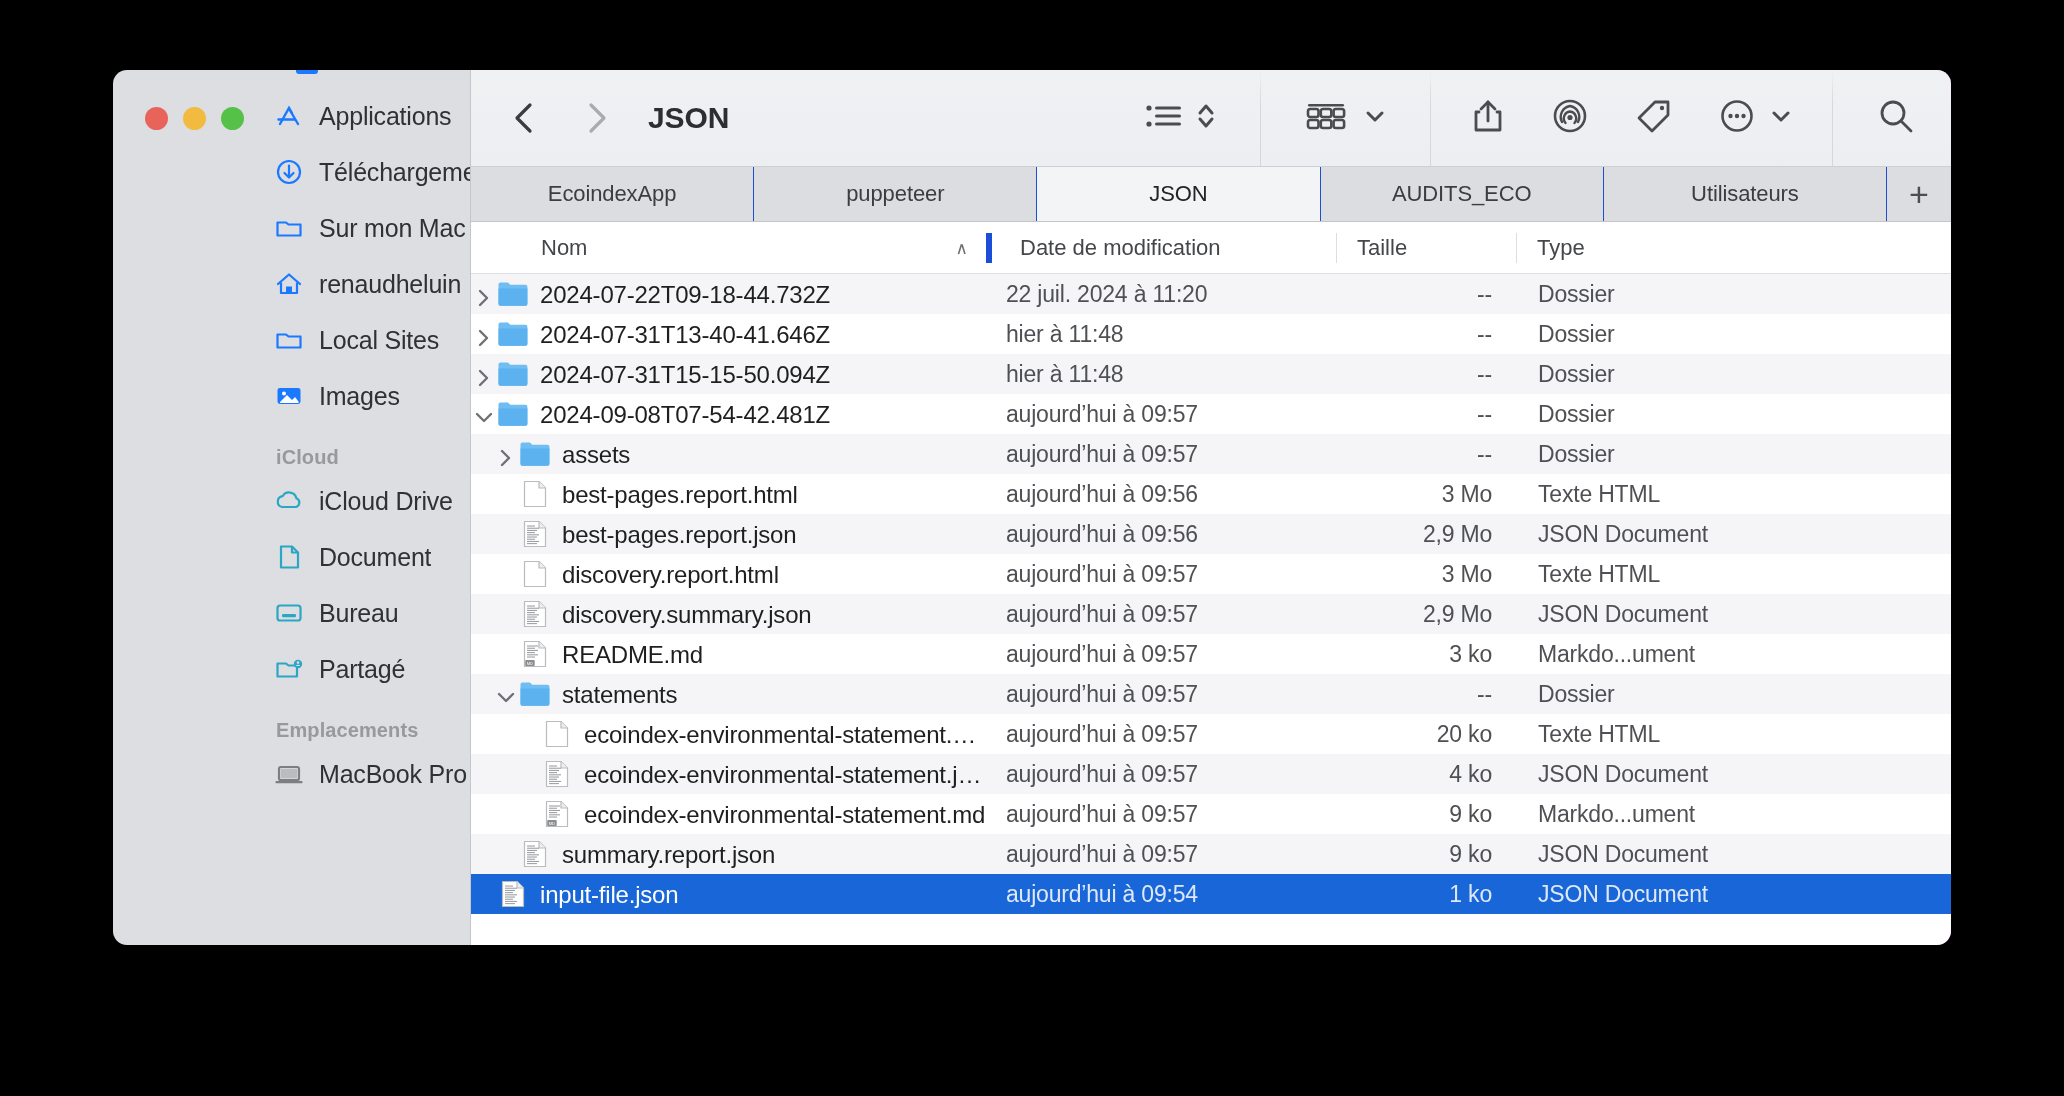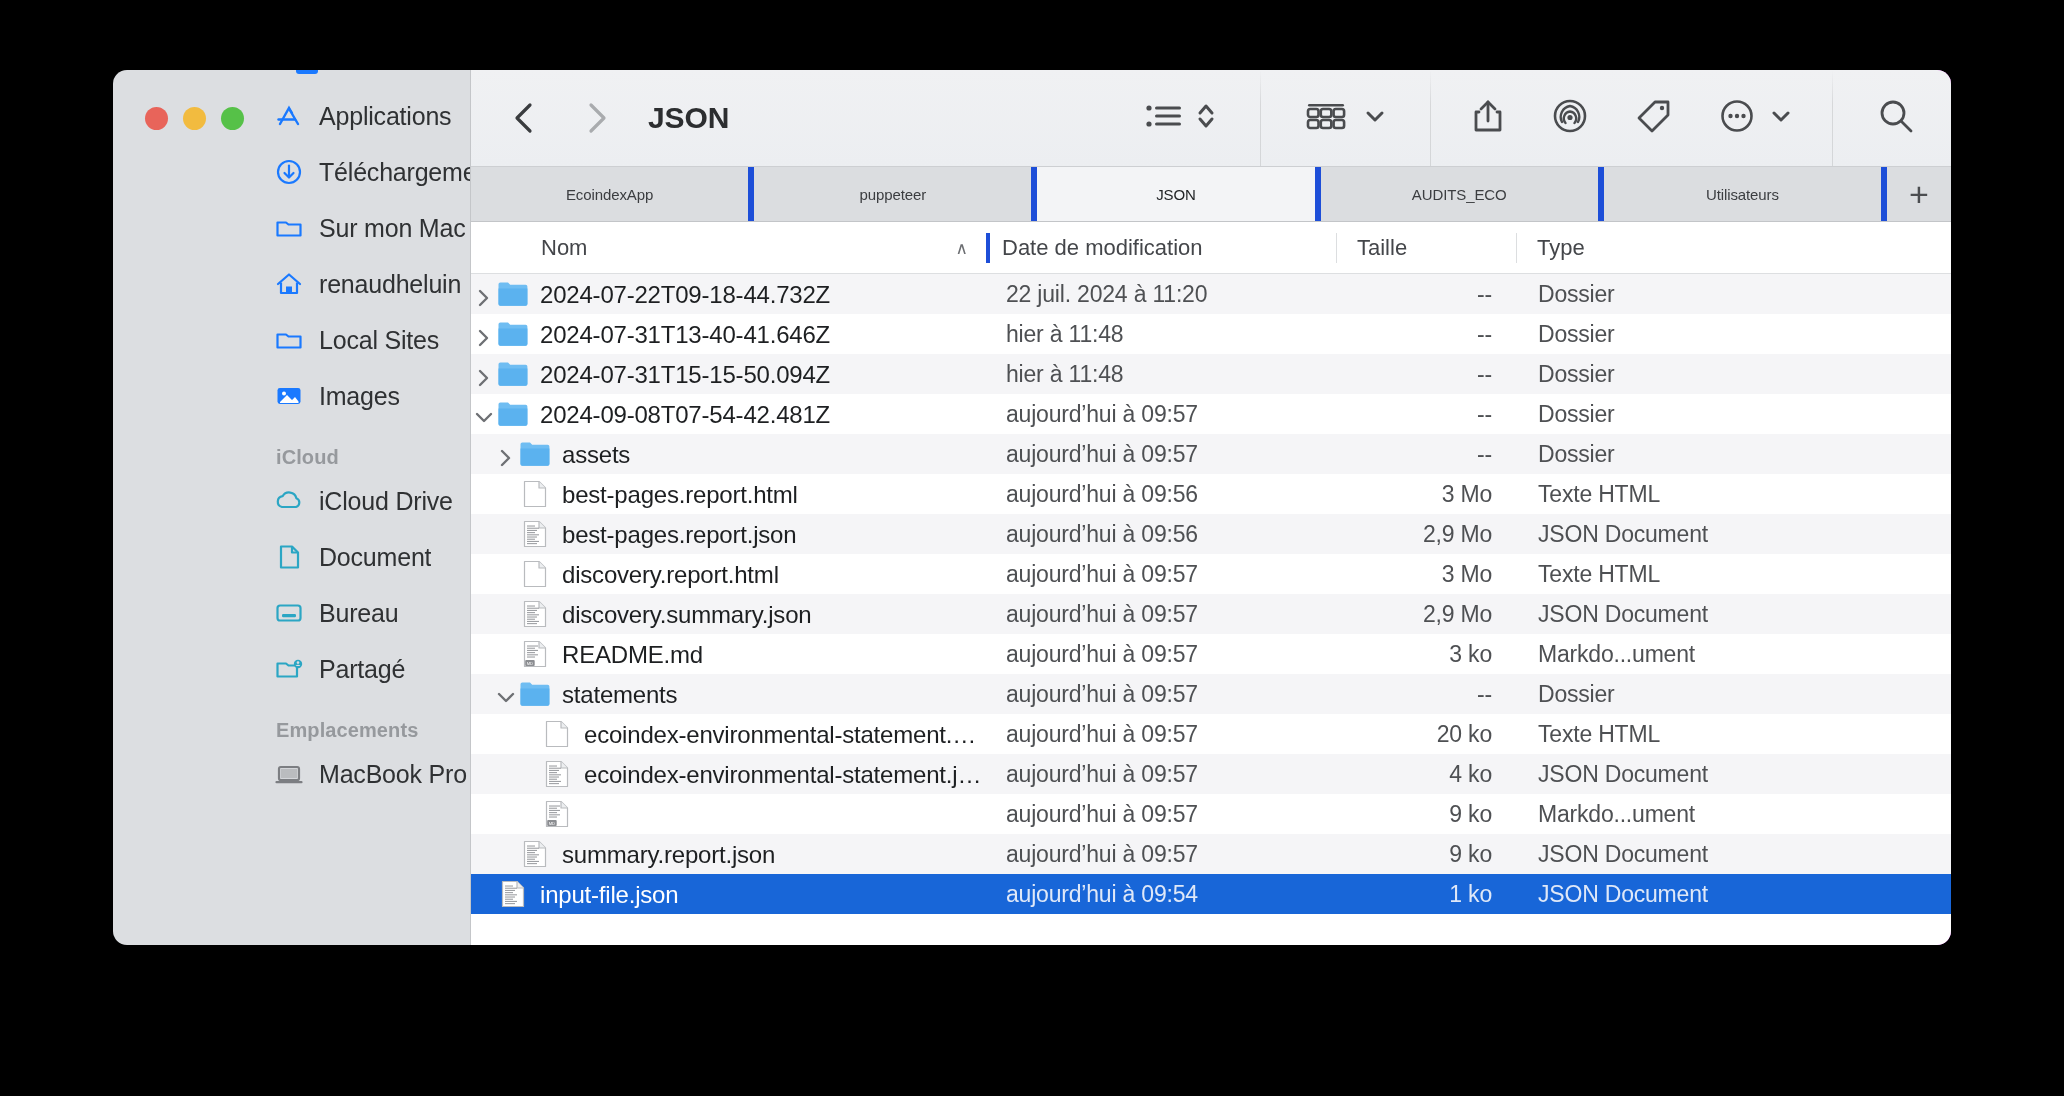--- a/index.html
+++ b/index.html
@@ -123,23 +123,23 @@
   #tabbar {
     height: 56px;
     background: #dbdde0;
     display: flex;
     border-bottom: 1px solid #c3c5c8;
     border-top: 1px solid #cdcfd2;
   }
   .tab {
     flex: 1;
     display: flex; align-items: center; justify-content: center;
-    font-size: 15px;
+    font-size: 22px;
     color: #3b3d40;
-    border-right: 6px solid #1d4ed8;
+    border-right: 1px solid #1d4ed8;
     background: #dbdde0;
     letter-spacing: -0.1px;
   }
   .tab.active {
     background: #f3f4f6;
     color: #222426;
   }
   .tab-add {
     width: 64px;
     display: flex; align-items: center; justify-content: center;
@@ -151,21 +151,21 @@
   
   #colhead {
     height: 52px;
     background: #ffffff;
     display: flex; align-items: center;
     border-bottom: 1px solid #dddfe1;
     font-size: 22px;
     color: #44464a;
   }
   .col-nom   { width: 515px; padding-left: 70px; position: relative; display:flex; align-items:center; }
-  .col-date  { width: 350px; padding-left: 12px; border-left: 4px solid #1d4ed8; height: 30px; display:flex; align-items:center; }
+  .col-date  { width: 350px; padding-left: 28px; border-left: 6px solid #1d4ed8; height: 30px; display:flex; align-items:center; }
   .col-size  { width: 180px; padding-left: 20px; border-left: 1px solid #dcdee0; height: 30px; display:flex; align-items:center; }
   .col-type  { flex: 1;      padding-left: 20px; border-left: 1px solid #dcdee0; height: 30px; display:flex; align-items:center; }
   .sort-arrow {
     position: absolute; right: 18px; top: 50%; transform: translateY(-50%);
     font-size: 17px; color: #6c6e72;
   }
   
   #filelist {
     flex: 1;
     overflow: hidden;
@@ -734,20 +734,21 @@
                 <rect x="8" y="6.5" width="11" height="1.05" fill="#9a9ca0"></rect>
                 <rect x="8" y="8.7" width="8" height="1.05" fill="#9a9ca0"></rect>
                 <rect x="8" y="10.9" width="11" height="1.05" fill="#9a9ca0"></rect>
                 <rect x="8" y="13.100000000000001" width="8" height="1.05" fill="#9a9ca0"></rect>
                 <rect x="8" y="15.3" width="11" height="1.05" fill="#9a9ca0"></rect>
                 <rect x="8" y="17.5" width="8" height="1.05" fill="#9a9ca0"></rect>
                 <rect x="6.2" y="21" width="9.5" height="6" rx="1" fill="#8b8d91"></rect>
                 <text x="10.9" y="25.6" font-size="4.1" fill="#ffffff" text-anchor="middle" font-family="Liberation Sans">MD</text>
               </svg>
             </span>
+            <span class="fname">ecoindex-environmental-statement.md</span>
           </div>
           <div class="cell-date meta">aujourd’hui à 09:57</div>
           <div class="cell-size meta">9 ko</div>
           <div class="cell-type meta">Markdo...ument</div>
         </div>
         <div class="row alt">
           <div class="cell-name indent-1">
             <span class="twisty"></span>
             <span class="ficon">
               <svg width="32" height="30" viewBox="0 0 32 30">

